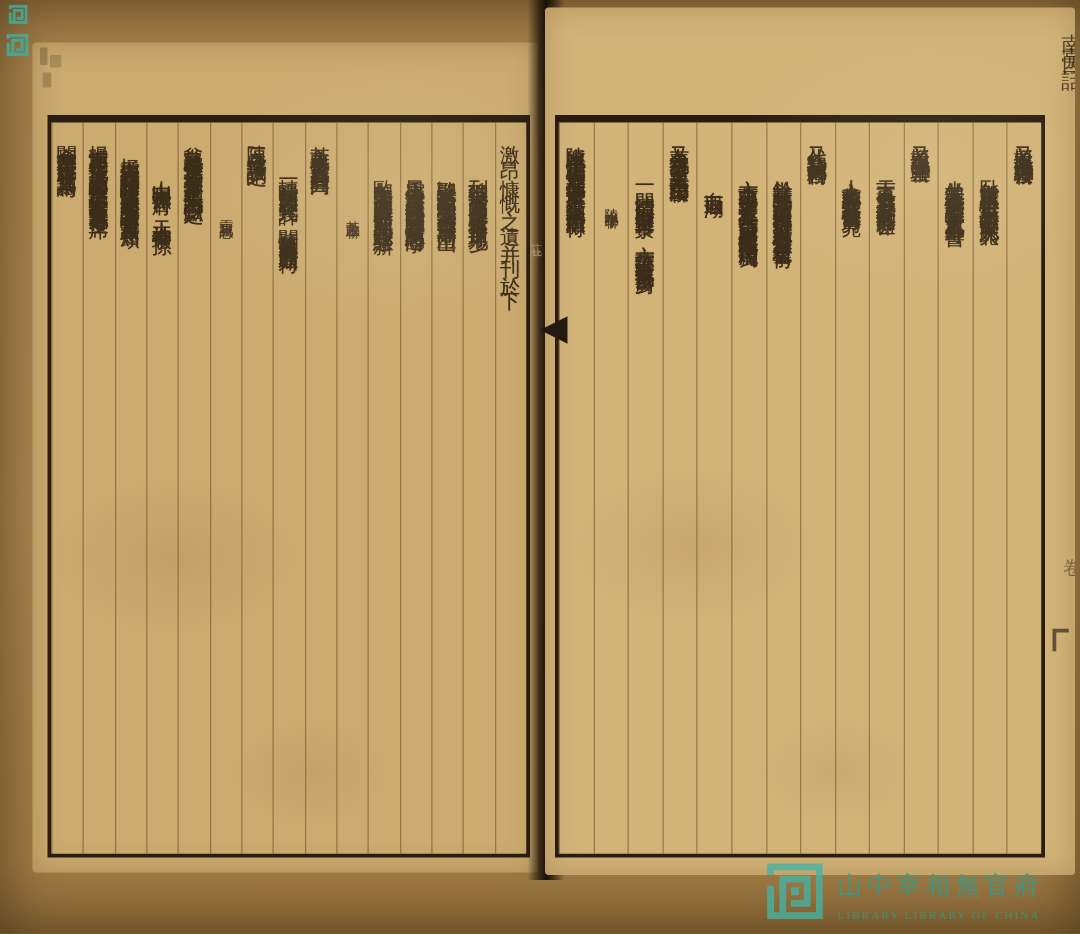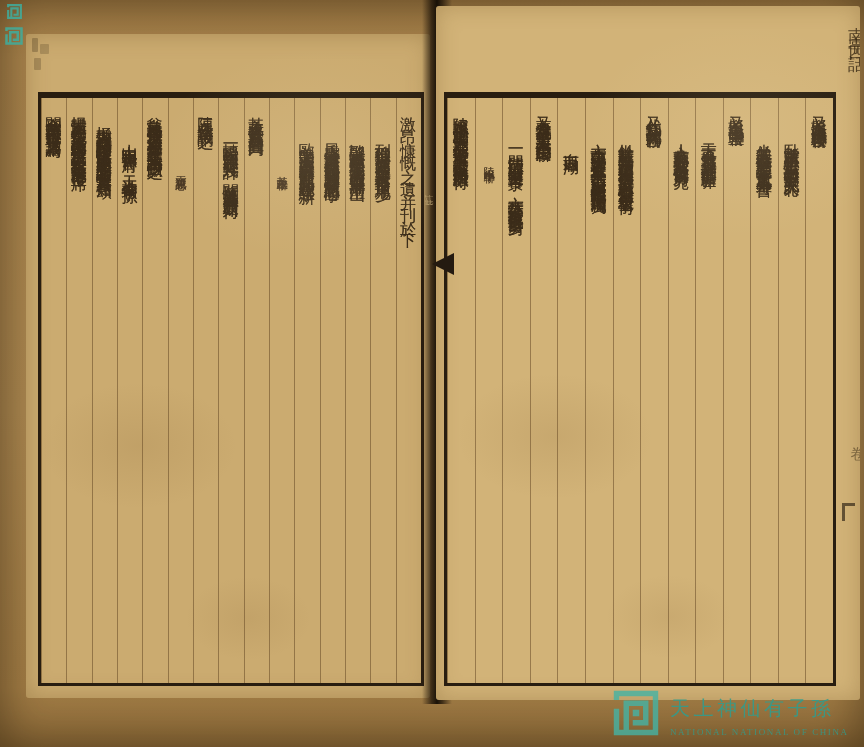--- a/index.html
+++ b/index.html
@@ -132,18 +132,18 @@
     <path d="M15 42 V15 H33 V33 H21" fill="none" stroke="currentColor" stroke-width="6"></path>
   </svg>
 
   <div class="watermark">
     <svg class="wm-logo" viewBox="0 0 48 48">
       <path d="M6 12 V6 H42 V42 H6 V20" fill="none" stroke="currentColor" stroke-width="5"></path>
       <path d="M15 42 V15 H33 V33 H21" fill="none" stroke="currentColor" stroke-width="5"></path>
       <rect x="21" y="21" width="6" height="6" fill="currentColor"></rect>
     </svg>
     <div class="wm-text">
-      <div class="wm-cn">天上神仙有子孫</div>
-      <div class="wm-en">NATIONAL NATIONAL OF CHINA</div>
+      <div class="wm-cn">山中宰相無官府</div>
+      <div class="wm-en">LIBRARY LIBRARY OF CHINA</div>
     </div>
   </div>
 
 </div>
 
 </body></html>

